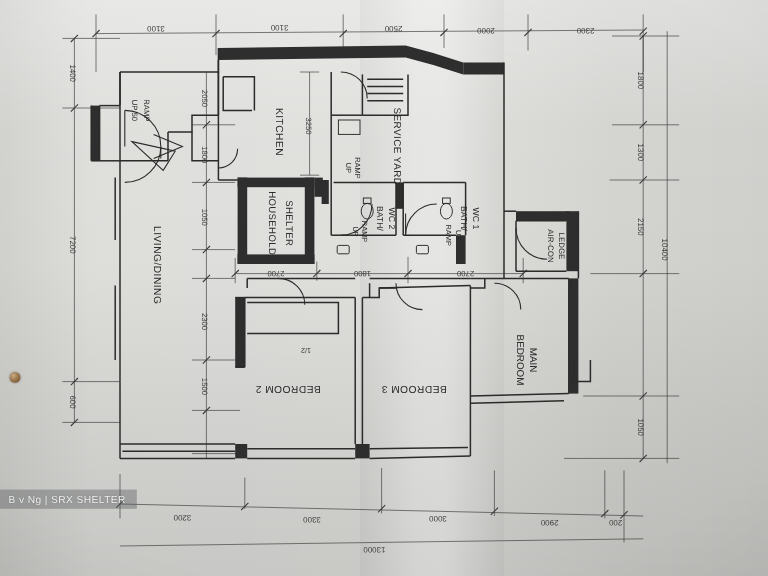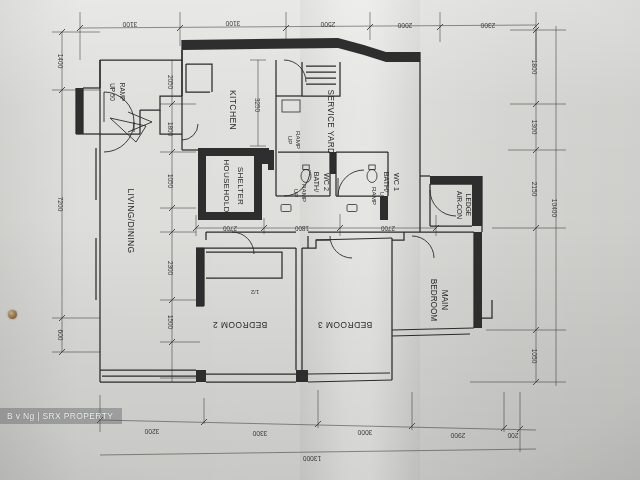--- a/index.html
+++ b/index.html
@@ -393,13 +393,13 @@
     <text x="302" y="226" text-anchor="middle" transform="rotate(180 302 226)">1800</text>
     <text x="388" y="226" text-anchor="middle" transform="rotate(180 388 226)">2700</text>
 
     <text x="255" y="105" text-anchor="middle" transform="rotate(-90 255 105) rotate(180 255 105)">3250</text>
     <text x="255" y="290" text-anchor="middle" transform="rotate(180 255 290)" font-size="6">1/2</text>
   </g>
 </svg>
 
 <div class="vign"></div>
 <div class="hole"></div>
-<div class="wm">B v Ng | SRX PROPERTY</div>
+<div class="wm">B v Ng | SRX SHELTER</div>
 
 </body></html>

